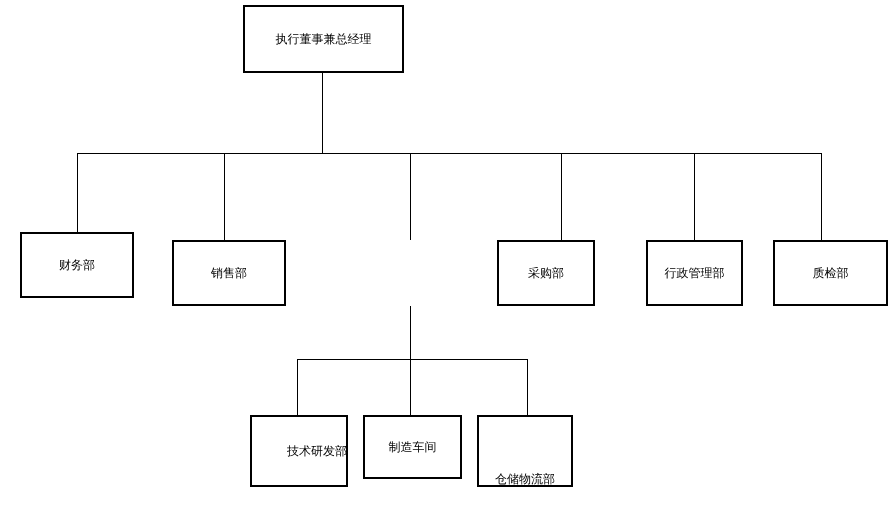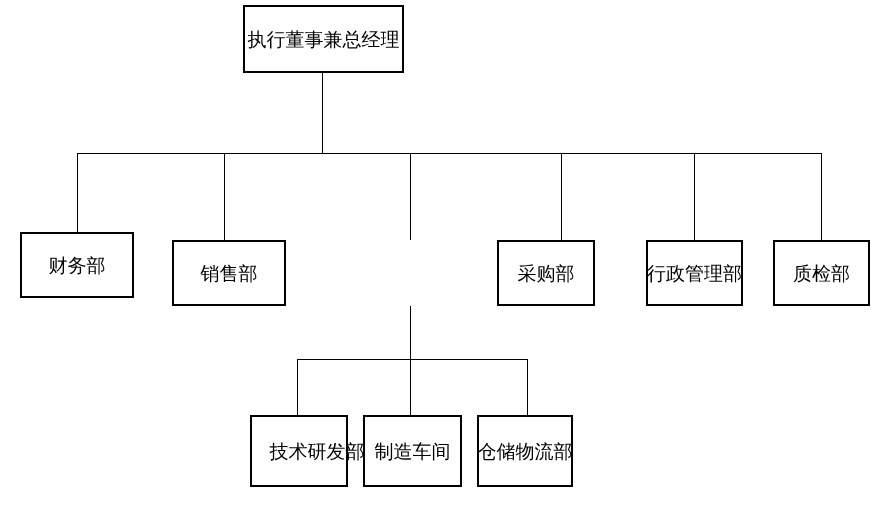--- a/index.html
+++ b/index.html
@@ -18,40 +18,40 @@
   .node {
     position: absolute;
     box-sizing: border-box;
     border: 2px solid #000000;
     background: #ffffff;
     display: flex;
     align-items: center;
     justify-content: center;
   }
   .node .label {
-    font-size: 19px;
+    font-size: 12px;
     color: #000000;
     white-space: nowrap;
     line-height: 1;
   }
   .line {
     position: absolute;
     background: #000000;
   }
   
   .n-root        { left: 243px; top: 5px;   width: 161px; height: 68px; }
   .n-finance     { left: 20px;  top: 232px; width: 114px; height: 66px; }
   .n-sales       { left: 172px; top: 240px; width: 114px; height: 66px; }
   .n-production  { left: 352px; top: 240px; width: 117px; height: 66px; }
   .n-procurement { left: 497px; top: 240px; width: 98px;  height: 66px; }
   .n-admin       { left: 646px; top: 240px; width: 97px;  height: 66px; }
-  .n-quality     { left: 773px; top: 240px; width: 97px;  height: 66px; }
+  .n-quality     { left: 773px; top: 240px; width: 115px;  height: 66px; }
   .n-rnd         { left: 250px; top: 415px; width: 98px;  height: 72px; padding-left: 36px; }
-  .n-workshop    { left: 363px; top: 415px; width: 99px;  height: 72px; }
-  .n-logistics   { left: 477px; top: 415px; width: 96px;  height: 72px; }
+  .n-workshop    { left: 363px; top: 415px; width: 99px;  height: 64px; }
+  .n-logistics   { left: 477px; top: 415px; width: 96px;  height: 72px; align-items: flex-end; }
   
   .l-root-stem   { left: 322px; top: 72px;  width: 1px;   height: 81px; }
   .l-bus-1       { left: 77px;  top: 153px; width: 745px; height: 1px; }
   .l-drop-finance     { left: 77px;  top: 153px; width: 1px; height: 87px; }
   .l-drop-sales       { left: 224px; top: 153px; width: 1px; height: 87px; }
   .l-drop-production  { left: 410px; top: 153px; width: 1px; height: 87px; }
   .l-drop-procurement { left: 561px; top: 153px; width: 1px; height: 87px; }
   .l-drop-admin       { left: 694px; top: 153px; width: 1px; height: 87px; }
   .l-drop-quality     { left: 821px; top: 153px; width: 1px; height: 87px; }
   .l-production-stem  { left: 410px; top: 306px; width: 1px; height: 53px; }

